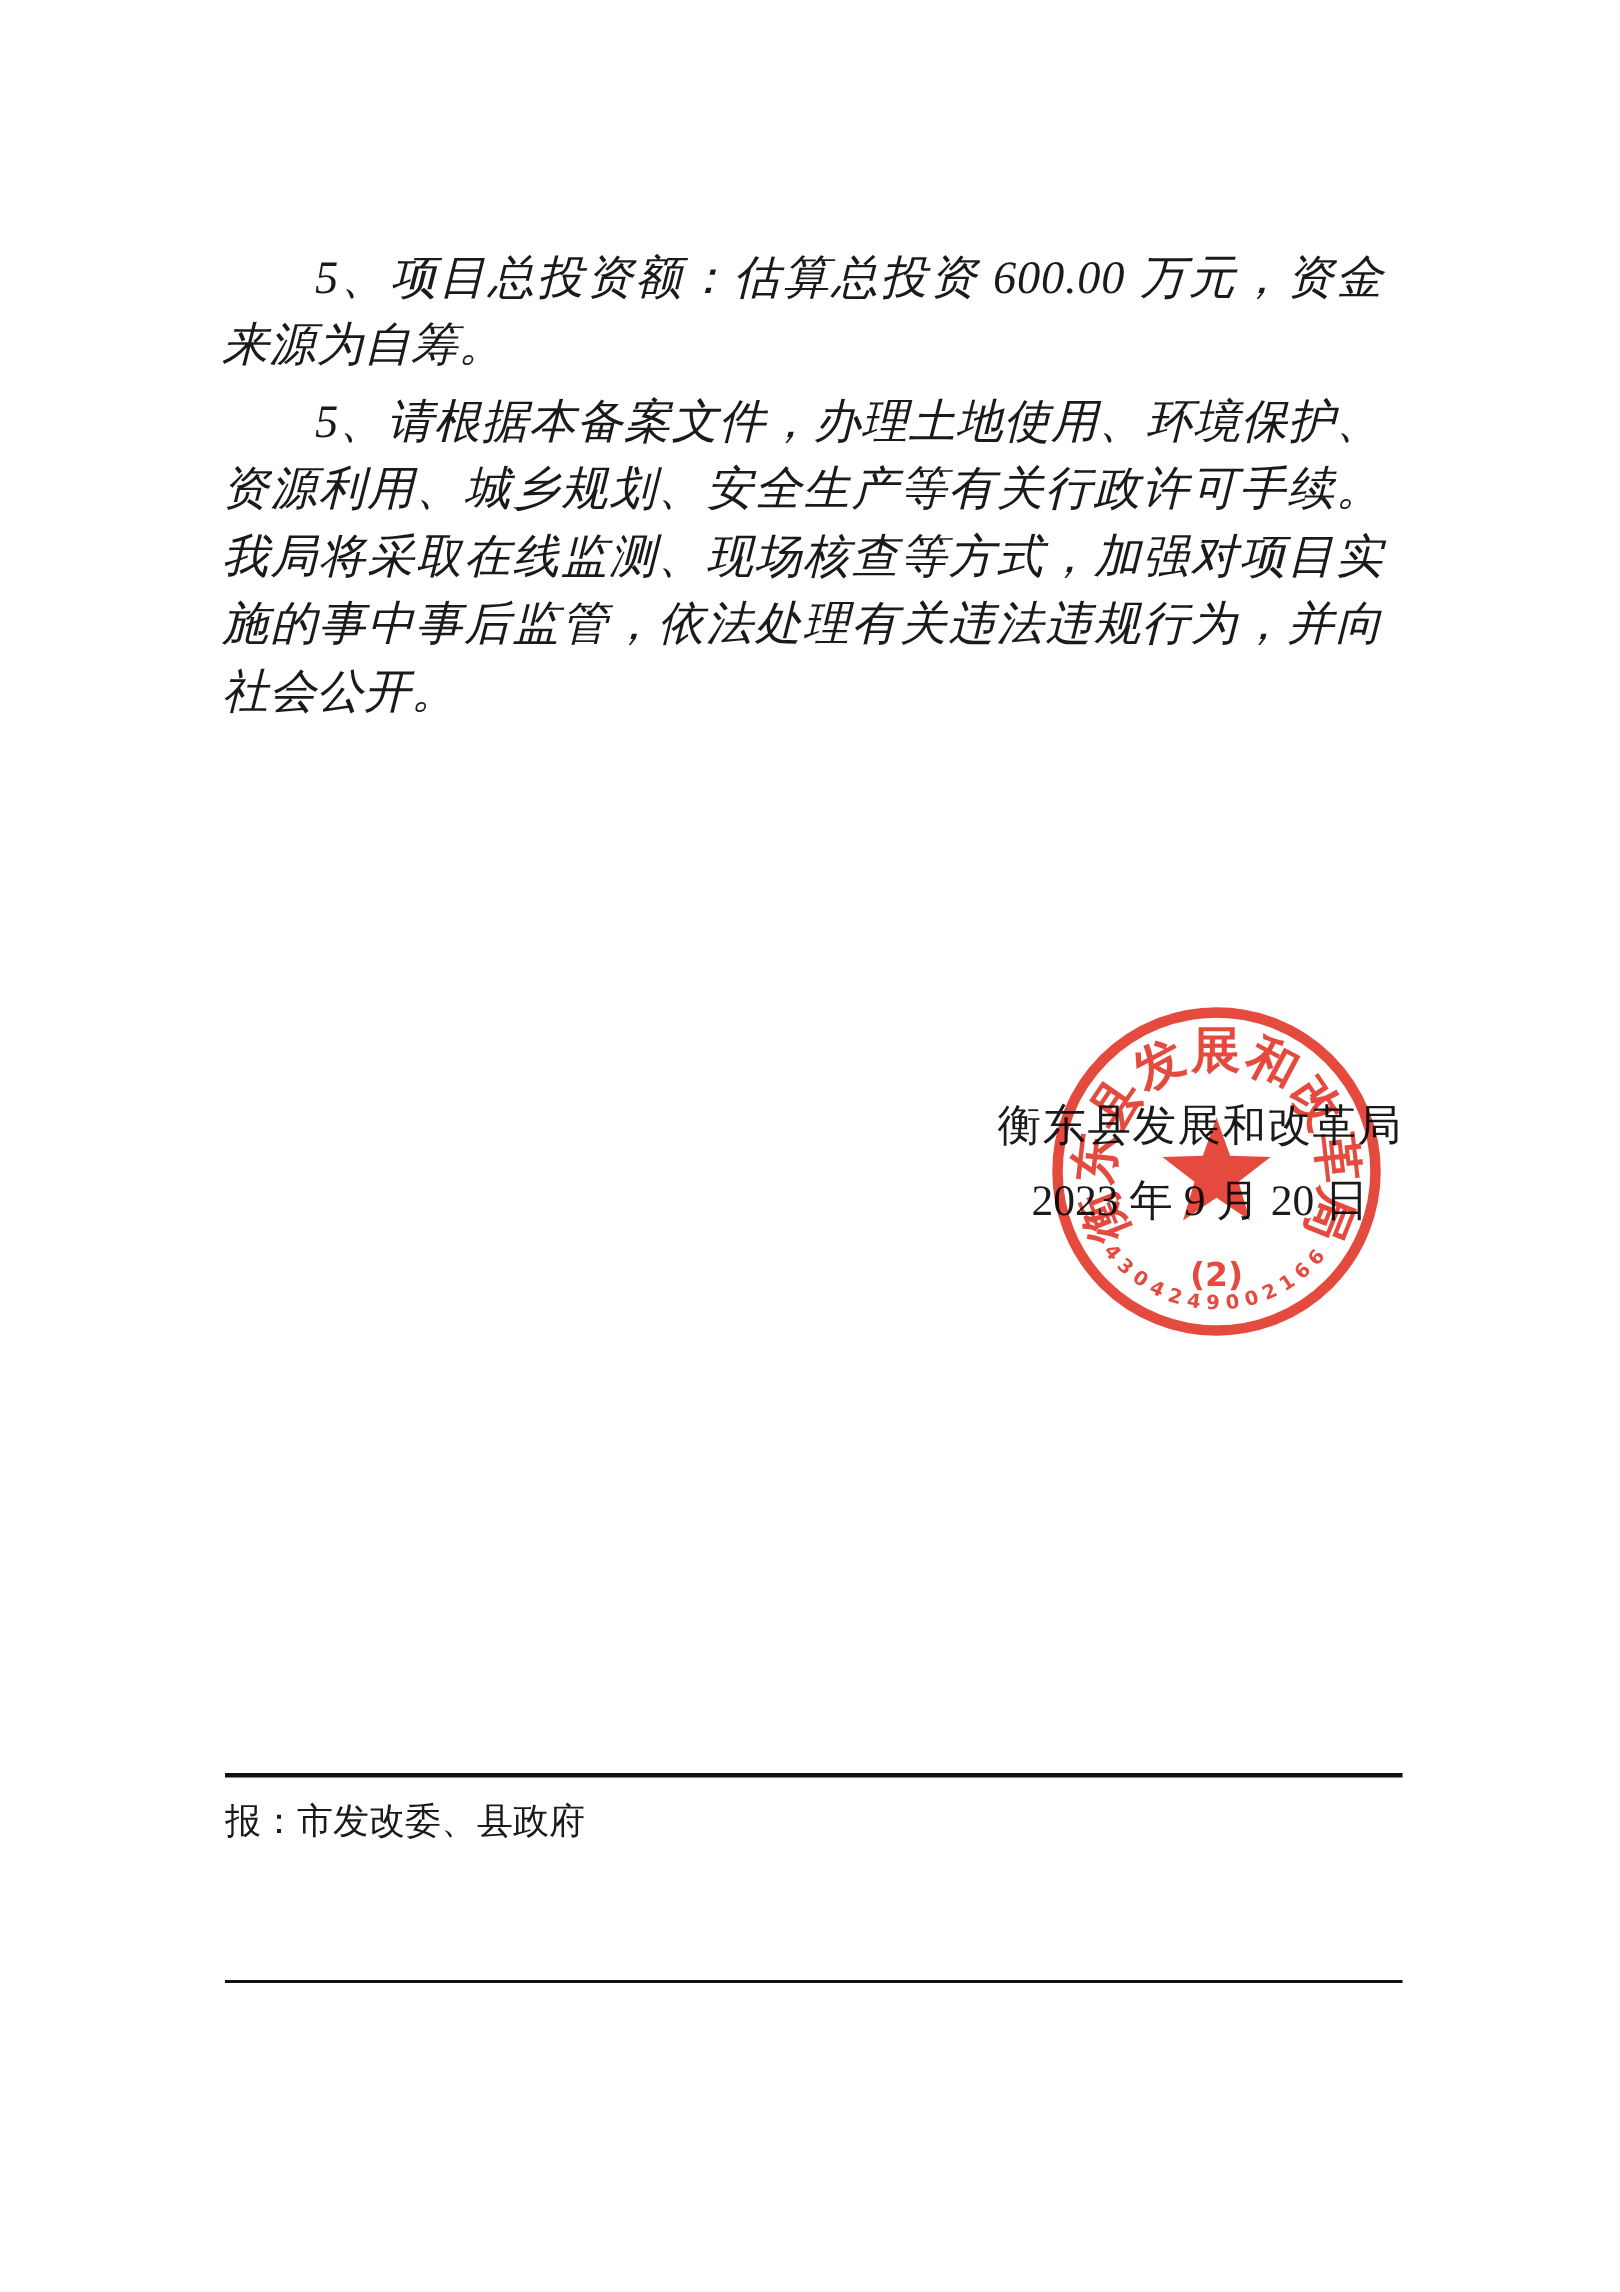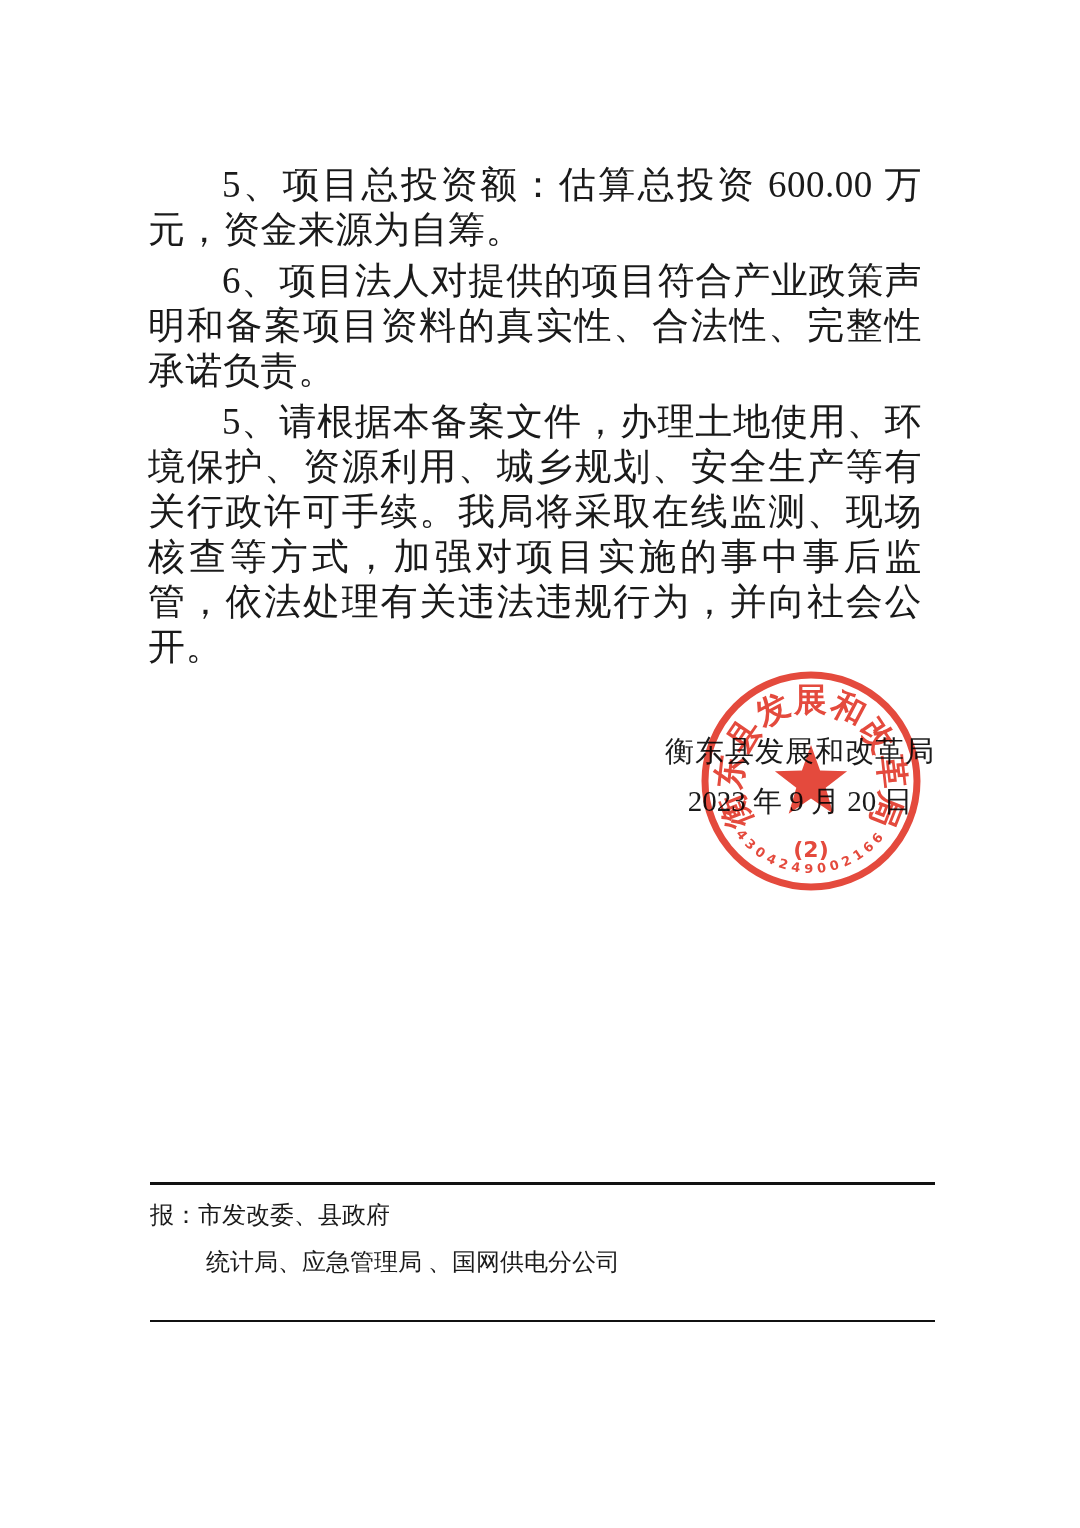--- a/index.html
+++ b/index.html
@@ -4,22 +4,22 @@
 <style>
   html, body { margin: 0; padding: 0; }
   body {
     width: 1080px; height: 1528px; position: relative;
     background: #ffffff; color: #1a1a1a;
     font-family: "Liberation Serif", "DejaVu Serif", serif;
     overflow: hidden;
   }
   .doc-body { position: absolute; left: 148px; top: 162px; width: 788px; }
   .doc-body p {
-    margin: 0 14px 6px 0; font-size: 37px; line-height: 45px;
-    text-indent: 2em; text-align: justify; letter-spacing: 0.5px;
+    margin: 0 14px 6px 0; font-size: 31px; line-height: 45px;
+    text-indent: 2em; text-align: justify; letter-spacing: 0.5px; font-style: italic;
   }
   .signature { position: absolute; left: 580px; top: 726px; width: 440px; text-align: center; }
   .signature .org  { font-size: 29px; line-height: 50px; letter-spacing: 1px; }
   .signature .date { font-size: 29px; line-height: 50px; }
   .seal {
     position: absolute; left: 696px; top: 666px; width: 230px; height: 230px;
     mix-blend-mode: multiply; opacity: 0.92;
   }
   .footer-rule { position: absolute; left: 150px; width: 785px; background: #111; }
   .rule-top    { top: 1182px; height: 3px; }
@@ -29,21 +29,20 @@
     font-size: 24px; line-height: 47px;
   }
   .footer div { white-space: nowrap; }
   .footer .cont { padding-left: 56px; }
 </style>
 </head>
 <body>
 
 <div class="doc-body">
   <p>5、项目总投资额：估算总投资 600.00 万元，资金来源为自筹。</p>
-  <p>6、项目法人对提供的项目符合产业政策声明和备案项目资料的真实性、合法性、完整性承诺负责。</p>
   <p>5、请根据本备案文件，办理土地使用、环境保护、资源利用、城乡规划、安全生产等有关行政许可手续。我局将采取在线监测、现场核查等方式，加强对项目实施的事中事后监管，依法处理有关违法违规行为，并向社会公开。</p>
 </div>
 
 <div class="signature">
   <div class="org">衡东县发展和改革局</div>
   <div class="date">2023 年 9 月 20 日</div>
 </div>
 
 <svg class="seal" viewBox="0 0 230 230" xmlns="http://www.w3.org/2000/svg">
   <circle cx="115" cy="115" r="106" fill="none" stroke="#e23a2c" stroke-width="7"></circle>
@@ -55,15 +54,14 @@
   <polygon fill="#e23a2c" points="115,79 124.1,104.5 151.1,105.3 129.7,121.8 137.3,147.7 115,132.5 92.7,147.7 100.3,121.8 78.9,105.3 105.9,104.5"></polygon>
   <text x="115" y="191" text-anchor="middle" font-size="22" font-weight="bold" fill="#e23a2c" font-family="DejaVu Sans, Liberation Sans, sans-serif">(2)</text>
   <text font-size="13" font-weight="bold" fill="#e23a2c" letter-spacing="4.5" font-family="DejaVu Sans, Liberation Sans, sans-serif">
     <textPath href="#sealCodeArc" startOffset="50%" text-anchor="middle">4304249002166</textPath>
   </text>
 </svg>
 
 <div class="footer-rule rule-top"></div>
 <div class="footer">
   <div>报：市发改委、县政府</div>
-  <div class="cont">统计局、应急管理局 、国网供电分公司</div>
 </div>
 <div class="footer-rule rule-bottom"></div>
 
 </body></html>

